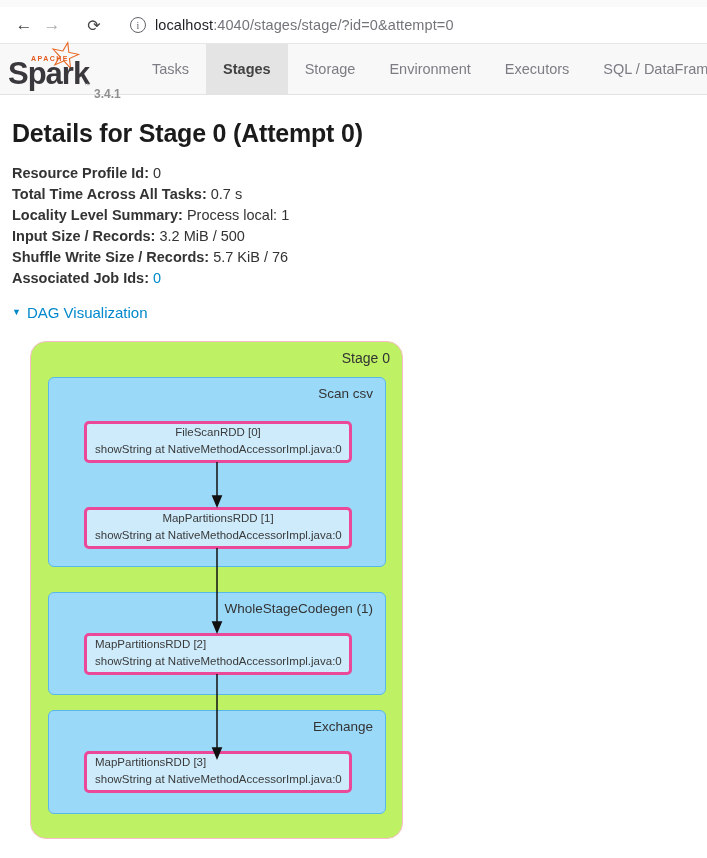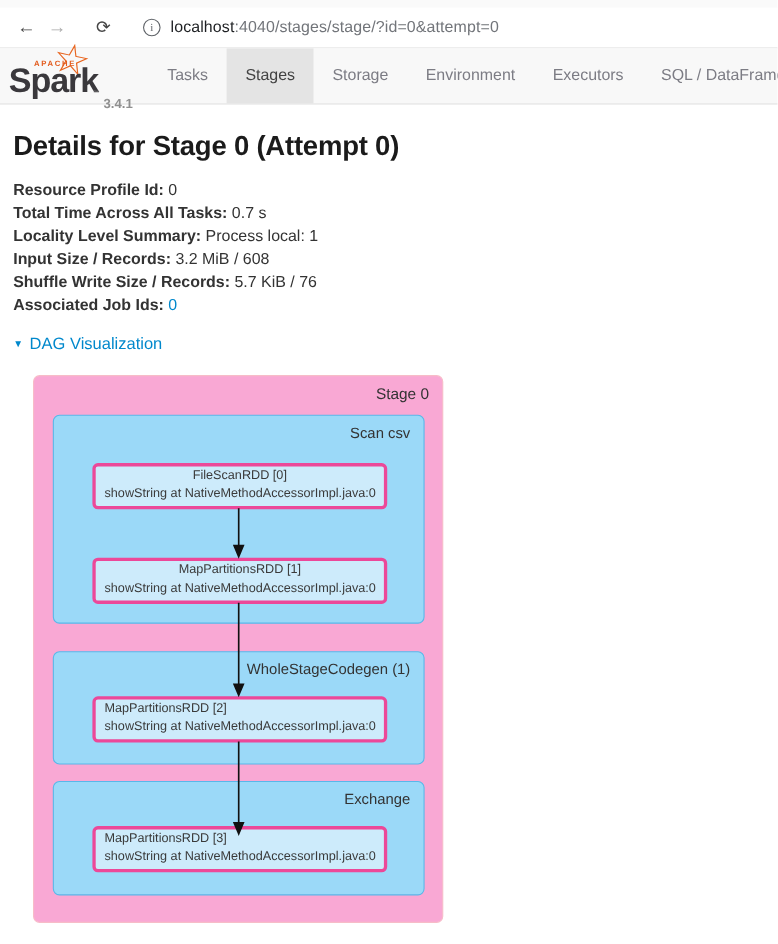--- a/index.html
+++ b/index.html
@@ -102,20 +102,21 @@
     display: flex; align-items: center;
     padding: 0 17px;
     font-size: 14.5px;
     color: #7c7c84;
     cursor: pointer;
     white-space: nowrap;
   }
   .nav-item.active {
     background: #e4e4e4;
     color: #424242;
+    font-weight: bold;
   }
 
   
   .content { padding: 0 12px; }
   .page-title {
     margin-top: 24px;
     font-size: 25px;
     font-weight: bold;
     color: #1b1b1b;
     letter-spacing: -.2px;
@@ -132,23 +133,23 @@
     font-size: 15px;
     cursor: pointer;
     width: max-content;
   }
   .dag-toggle .tri { font-size: 9px; margin-right: 6px; line-height: 1; }
 
   
   .dag-wrap { position: relative; margin: 20px 0 0 18px; width: 373px; height: 498px; }
   .stage-box {
     position: absolute; inset: 0;
-    background: #f9a8d4;
+    background: #bef264;
     border: 1.5px solid #f7bcc8;
-    border-radius: 6px;
+    border-radius: 16px;
   }
   .stage-label {
     position: absolute; top: 8px; right: 12px;
     font-size: 14px; color: #333;
   }
   .cluster {
     position: absolute;
     left: 17px; width: 338px;
     background: #9bd9f8;
     border: 1px solid #58b8ea;
@@ -224,21 +225,21 @@
     <div class="summary-row">
       <span class="lbl">Total Time Across All Tasks:</span>
       <span>0.7 s</span>
     </div>
     <div class="summary-row">
       <span class="lbl">Locality Level Summary:</span>
       <span>Process local: 1</span>
     </div>
     <div class="summary-row">
       <span class="lbl">Input Size / Records:</span>
-      <span>3.2 MiB / 608</span>
+      <span>3.2 MiB / 500</span>
     </div>
     <div class="summary-row">
       <span class="lbl">Shuffle Write Size / Records:</span>
       <span>5.7 KiB / 76</span>
     </div>
     <div class="summary-row">
       <span class="lbl">Associated Job Ids:</span>
       <span class="link">0</span>
     </div>
   </div>

